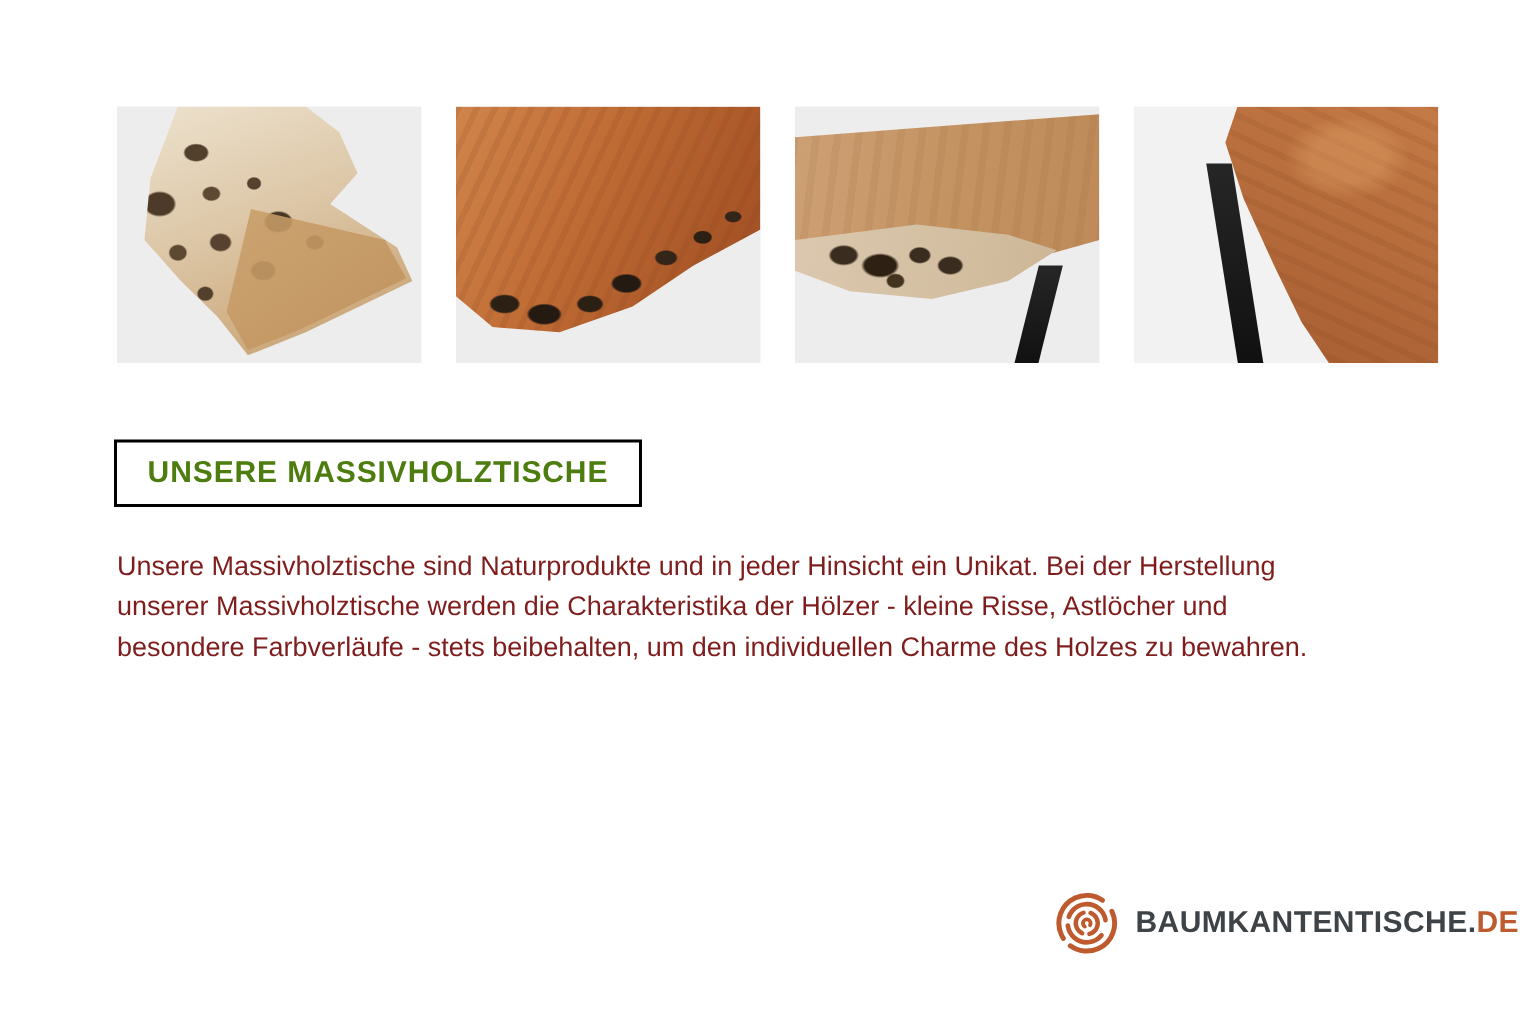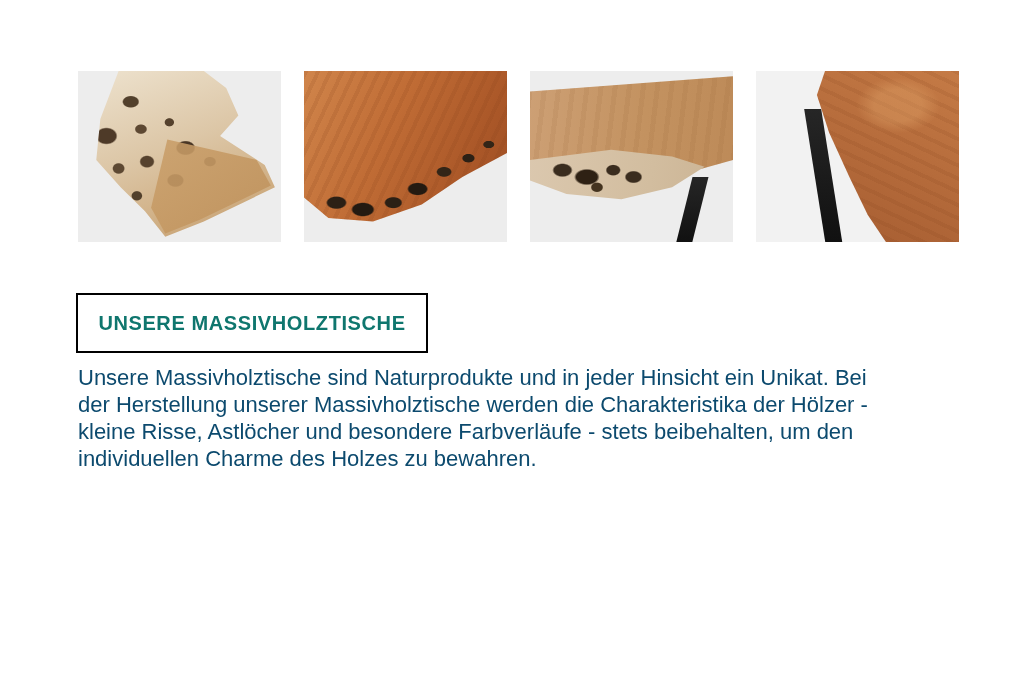--- a/index.html
+++ b/index.html
@@ -83,31 +83,31 @@
   .wood4 {
     clip-path: polygon(34% 0, 100% 0, 100% 100%, 64% 100%, 55% 84%, 46% 62%, 36% 36%, 30% 14%);
     background:
       radial-gradient(60px 40px at 70% 20%, rgba(230,170,110,.35) 0 40%, rgba(230,170,110,0) 70%),
       repeating-linear-gradient(205deg, rgba(125,60,22,.12) 0 4px, rgba(0,0,0,0) 4px 12px),
       linear-gradient(205deg, #c57b46 0%, #b56b3b 45%, #a75e32 85%);
   }
 
   
   .heading-box {
-    position:absolute; left:76px; top:293px; width:352px; height:60px;
+    position:absolute; left:76px; top:293px; width:352px; height:45px;
     border:2px solid #000000; background:#ffffff;
     display:flex; align-items:center; justify-content:center;
-    font-size:20px; font-weight:800; letter-spacing:.6px; color:#0f766e;
+    font-size:20px; font-weight:800; letter-spacing:.6px; color:#4d7c0f;
     white-space:nowrap;
   }
 
   
   .copy {
     position:absolute; left:78px; top:364px; width:806px;
-    font-size:22px; line-height:27px; color:#0c4a6e; font-weight:300;
+    font-size:18px; line-height:27px; color:#7f1d1d; font-weight:300;
   }
   .copy p { margin:0 0 14px; }
 
   
   .logo {
     position:absolute; left:703px; top:594px;
     display:flex; align-items:center; gap:11px;
   }
   .logo svg { display:block; }
   .logo-text {
@@ -141,14 +141,27 @@
   </div>
 
   <div class="heading-box">
     <span>UNSERE MASSIVHOLZTISCHE</span>
   </div>
 
   <div class="copy">
     <p>Unsere Massivholztische sind Naturprodukte und in jeder Hinsicht ein Unikat. Bei der Herstellung unserer Massivholztische werden die Charakteristika der Hölzer - kleine Risse, Astlöcher und besondere Farbverläufe - stets beibehalten, um den individuellen Charme des Holzes zu bewahren.</p>
   </div>
 
+  <div class="logo">
+    <span>
+      <svg width="43" height="43" viewBox="0 0 44 44" fill="none">
+        <g stroke="#bd5b2e" stroke-linecap="round" fill="none">
+          <circle cx="22" cy="22" r="19" stroke-width="3.4" stroke-dasharray="50 7 52 10" transform="rotate(-25 22 22)"></circle>
+          <circle cx="22" cy="22" r="13" stroke-width="3.2" stroke-dasharray="30 6 34 11" transform="rotate(40 22 22)"></circle>
+          <circle cx="22" cy="22" r="7.5" stroke-width="3" stroke-dasharray="19 5 18 5" transform="rotate(-70 22 22)"></circle>
+          <circle cx="22" cy="22" r="2.6" stroke-width="2.6" stroke-dasharray="12 4.5" transform="rotate(120 22 22)"></circle>
+        </g>
+      </svg>
+    </span>
+    <span class="logo-text"><span>BAUMKANTENTISCHE.</span><span class="logo-tld">DE</span></span>
+  </div>
 
 </div>
 
 </body></html>

